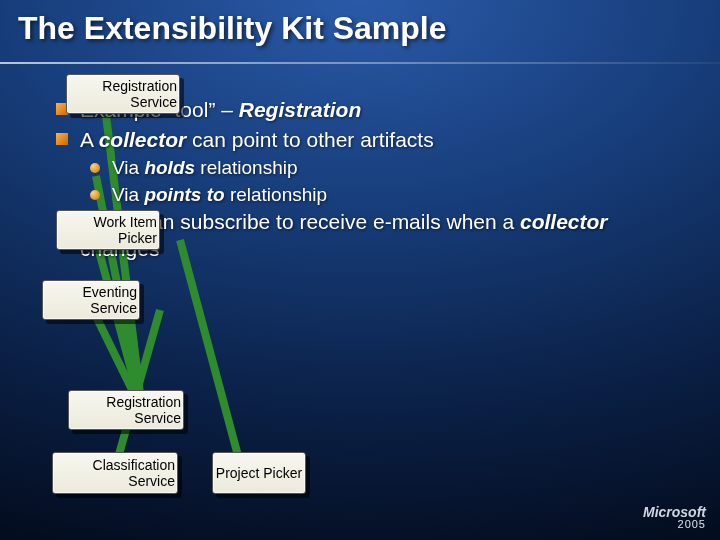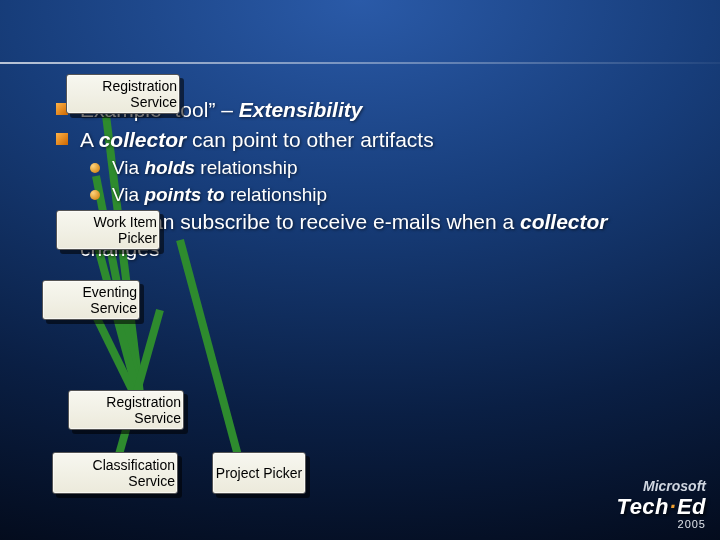--- a/index.html
+++ b/index.html
@@ -20,35 +20,36 @@
   .ms .m{font-weight:700;font-style:italic;color:#cfd5df}
   .teched{font-size:22px;font-weight:700;font-style:italic;letter-spacing:.5px;color:#fff;text-shadow:2px 2px 3px rgba(0,0,0,.6)}
   .teched .dash{color:#f0a030}
   .yr{font-size:11px;color:#dfe3ea;letter-spacing:1px;margin-top:-2px}
   svg.connectors{position:absolute;left:0;top:0;width:720px;height:540px;pointer-events:none}
 </style>
 </head>
 <body>
 
 <div class="slide">
+  <div class="title">The Extensibility Kit Sample</div>
   <div class="hr"></div>
 
   <svg class="connectors">
     <line x1="106" y1="115" x2="142" y2="410" stroke="#2e8b2e" stroke-width="8"></line>
     <line x1="96" y1="176" x2="142" y2="410" stroke="#2e8b2e" stroke-width="8"></line>
     <line x1="96" y1="240" x2="142" y2="410" stroke="#2e8b2e" stroke-width="8"></line>
     <line x1="88" y1="300" x2="142" y2="410" stroke="#2e8b2e" stroke-width="8"></line>
     <line x1="180" y1="240" x2="244" y2="478" stroke="#2e8b2e" stroke-width="8"></line>
     <line x1="160" y1="310" x2="114" y2="472" stroke="#2e8b2e" stroke-width="8"></line>
   </svg>
 
   <div class="body">
     <div class="b1">
       <span class="sq"></span>
-      <span class="txt"><span>Example “tool” – </span><span class="it bold">Extensibility</span></span>
+      <span class="txt"><span>Example “tool” – </span><span class="it bold">Registration</span></span>
     </div>
     <div class="b1">
       <span class="sq"></span>
       <span class="txt"><span>A </span><span class="it bold">collector</span><span> can point to other artifacts</span></span>
     </div>
     <div class="b2">
       <span class="dot"></span>
       <span class="txt"><span>Via </span><span class="it bold">holds</span><span> relationship</span></span>
     </div>
     <div class="b2">
@@ -63,16 +64,15 @@
 
   <div class="box" style="left:66px;top:74px;width:108px;height:38px">Registration Service</div>
   <div class="box" style="left:56px;top:210px;width:98px;height:38px">Work Item Picker</div>
   <div class="box" style="left:42px;top:280px;width:92px;height:38px">Eventing Service</div>
   <div class="box" style="left:68px;top:390px;width:110px;height:38px">Registration Service</div>
   <div class="box" style="left:212px;top:452px;width:88px;height:40px">Project Picker</div>
   <div class="box" style="left:52px;top:452px;width:120px;height:40px">Classification Service</div>
 
   <div class="logo">
     <div class="ms"><span class="m">Microsoft</span></div>
-    <div class="teched"><span>Tech</span><span class="dash">·</span><span>Ed</span></div>
     <div class="yr">2005</div>
   </div>
 </div>
 
 </body></html>

